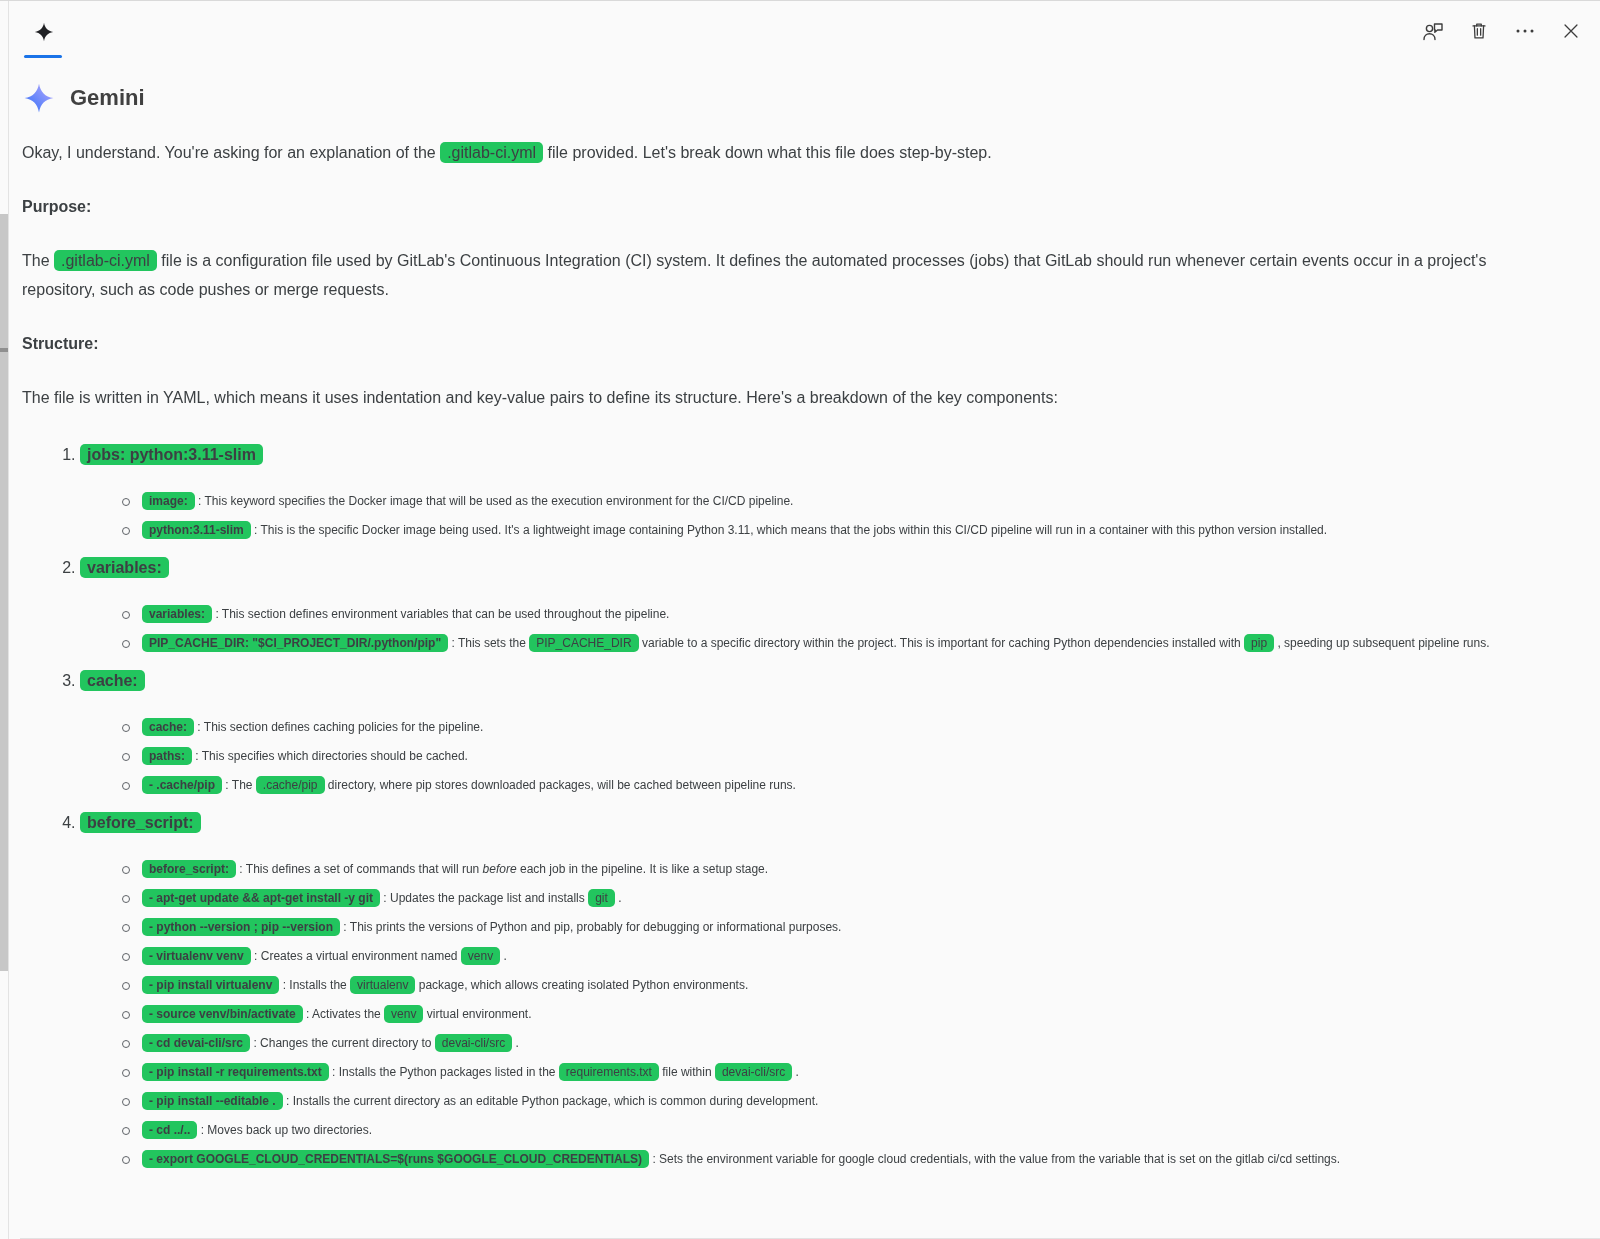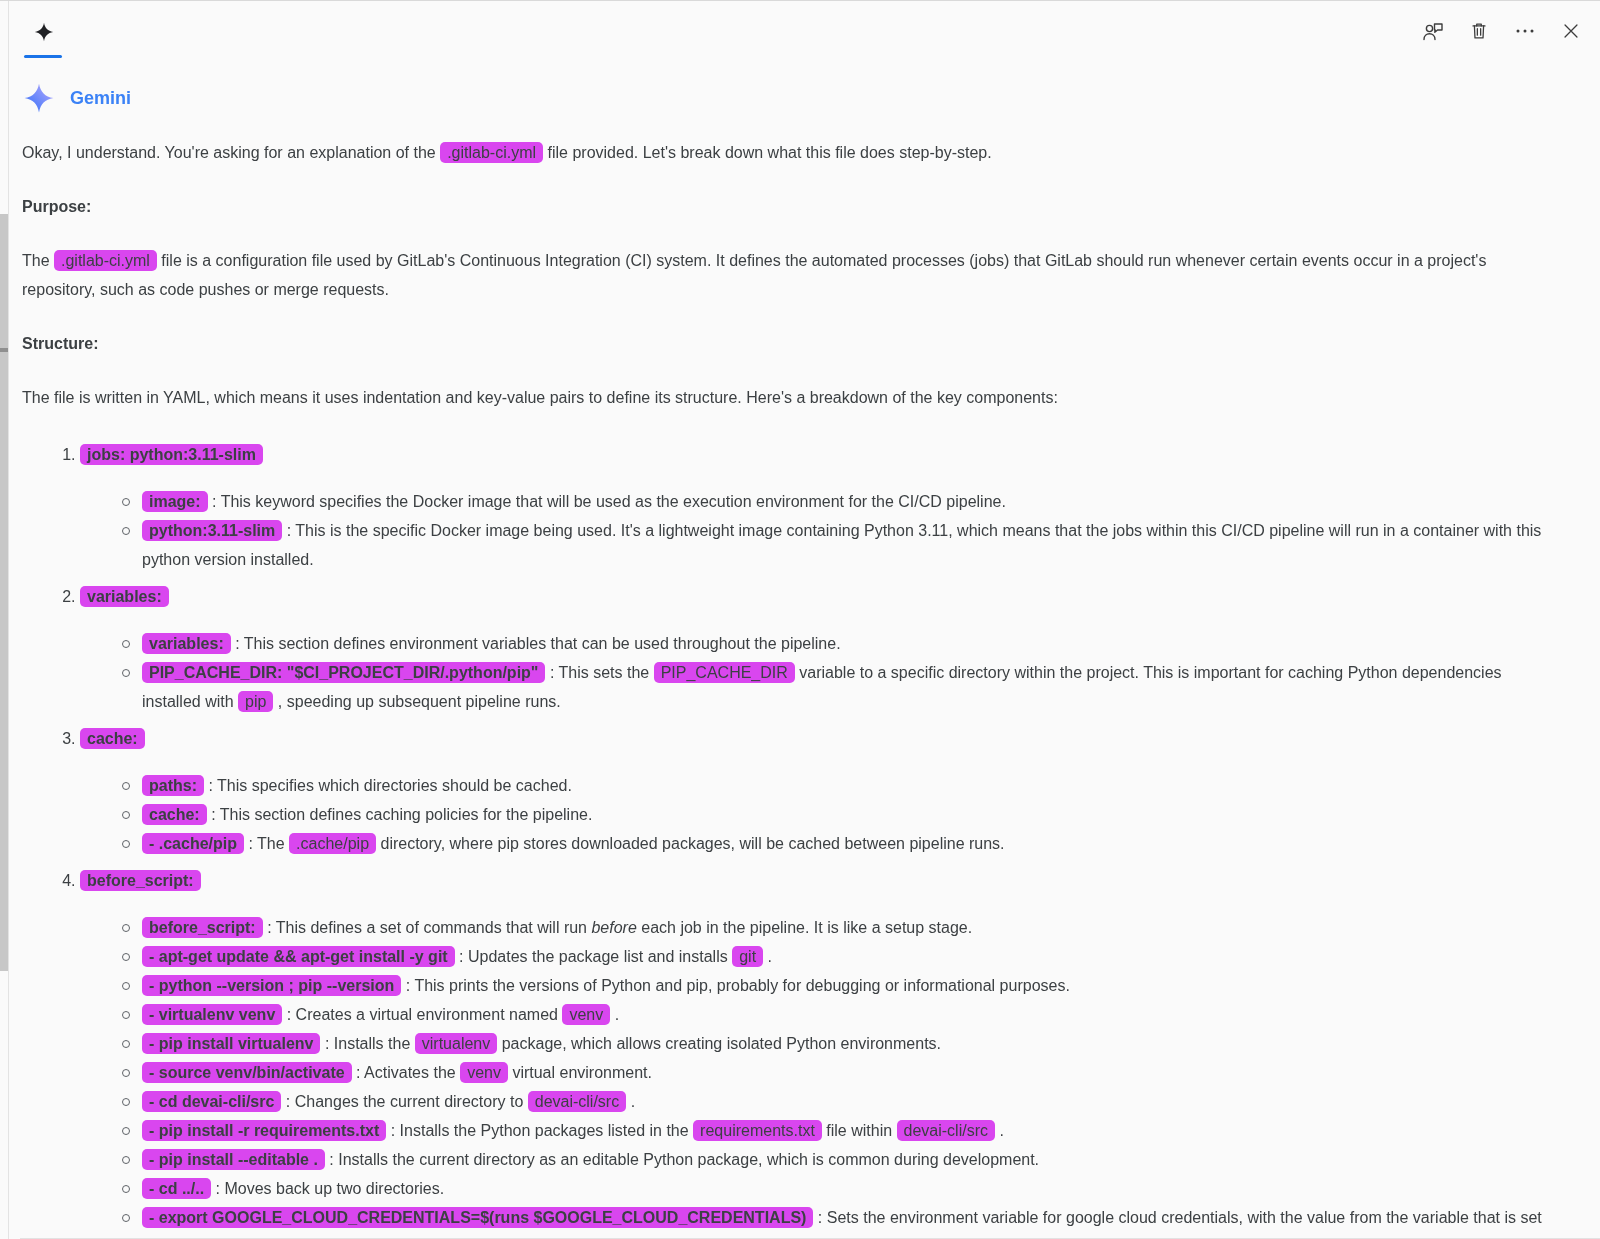--- a/index.html
+++ b/index.html
@@ -28,40 +28,40 @@
   .tab svg { display:block; }
   .tab-underline { position:absolute; left:14px; top:54px; width:38px; height:3px; background:#1a73e8; border-radius:2px; }
   .actions { position:absolute; right:16px; top:17px; display:flex; align-items:center; gap:20px; }
   .action-btn { width:26px; height:26px; display:flex; align-items:center; justify-content:center; cursor:pointer; }
   .action-btn svg { display:block; stroke:#3c3c3c; fill:none; stroke-width:1.4; stroke-linecap:round; stroke-linejoin:round; }
 
   
   .content { padding:0 40px 0 12px; max-width:1590px; }
   .msg-header { display:flex; align-items:center; gap:16px; margin:20px 0 4px 2px; }
   .msg-header svg { display:block; }
-  .sender { font-size:18px; font-weight:700; color:#3b82f6; }
+  .sender { font-size:22px; font-weight:700; color:#404040; }
 
   .p, .h { font-size:16px; line-height:29px; margin:25px 0; }
   .h { font-weight:700;margin-top:24px; }
 
   .chip, .chipb {
-    background:#d946ef;
+    background:#22c55e;
     border-radius:5px;
     padding:2px 7px;
     white-space:nowrap;
   }
   .chipb { font-weight:700; }
   .i { font-style:italic; }
 
   ol.numbered { margin:28px 0 0 0; padding-left:58px; font-size:16px; }
   ol.numbered > li { line-height:29px; margin:0; }
   ol.numbered > li > .label { line-height:29px; }
 
   ul.sub { list-style:none; margin:18px 0 8px 0; padding-left:42px; }
-  ul.sub > li { position:relative; padding-left:20px; line-height:29px; font-size:16px; }
+  ul.sub > li { position:relative; padding-left:20px; line-height:29px; font-size:12px; }
   ul.sub > li::before {
     content:""; position:absolute; left:0; top:11px;
     width:6px; height:6px; border:1.4px solid #5f6368; border-radius:50%;
   }
 </style>
 </head>
 <body>
 
 <div class="left-strip">
   <div class="left-thumb"></div>
@@ -153,22 +153,22 @@
           <li>
             <div class="label"><span class="chipb">variables:</span></div>
             <ul class="sub">
               <li><span class="chipb">variables:</span> : This section defines environment variables that can be used throughout the pipeline.</li>
               <li><span class="chipb">PIP_CACHE_DIR: "$CI_PROJECT_DIR/.python/pip"</span> : This sets the <span class="chip">PIP_CACHE_DIR</span> variable to a specific directory within the project. This is important for caching Python dependencies installed with <span class="chip">pip</span> , speeding up subsequent pipeline runs.</li>
             </ul>
           </li>
           <li>
             <div class="label"><span class="chipb">cache:</span></div>
             <ul class="sub">
+              <li><span class="chipb">cache:</span> : This section defines caching policies for the pipeline.</li>
               <li><span class="chipb">paths:</span> : This specifies which directories should be cached.</li>
-              <li><span class="chipb">cache:</span> : This section defines caching policies for the pipeline.</li>
               <li><span class="chipb">- .cache/pip</span> : The <span class="chip">.cache/pip</span> directory, where pip stores downloaded packages, will be cached between pipeline runs.</li>
             </ul>
           </li>
           <li>
             <div class="label"><span class="chipb">before_script:</span></div>
             <ul class="sub">
               <li><span class="chipb">before_script:</span> : This defines a set of commands that will run <span class="i">before</span> each job in the pipeline. It is like a setup stage.</li>
               <li><span class="chipb">- apt-get update &amp;&amp; apt-get install -y git</span> : Updates the package list and installs <span class="chip">git</span> .</li>
               <li><span class="chipb">- python --version ; pip --version</span> : This prints the versions of Python and pip, probably for debugging or informational purposes.</li>
               <li><span class="chipb">- virtualenv venv</span> : Creates a virtual environment named <span class="chip">venv</span> .</li>

